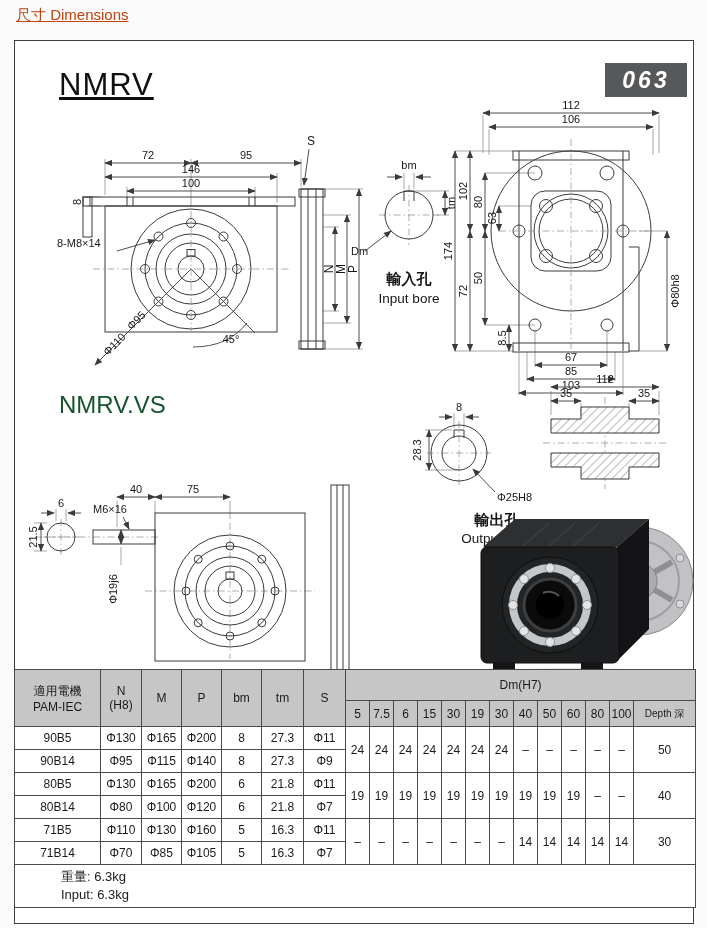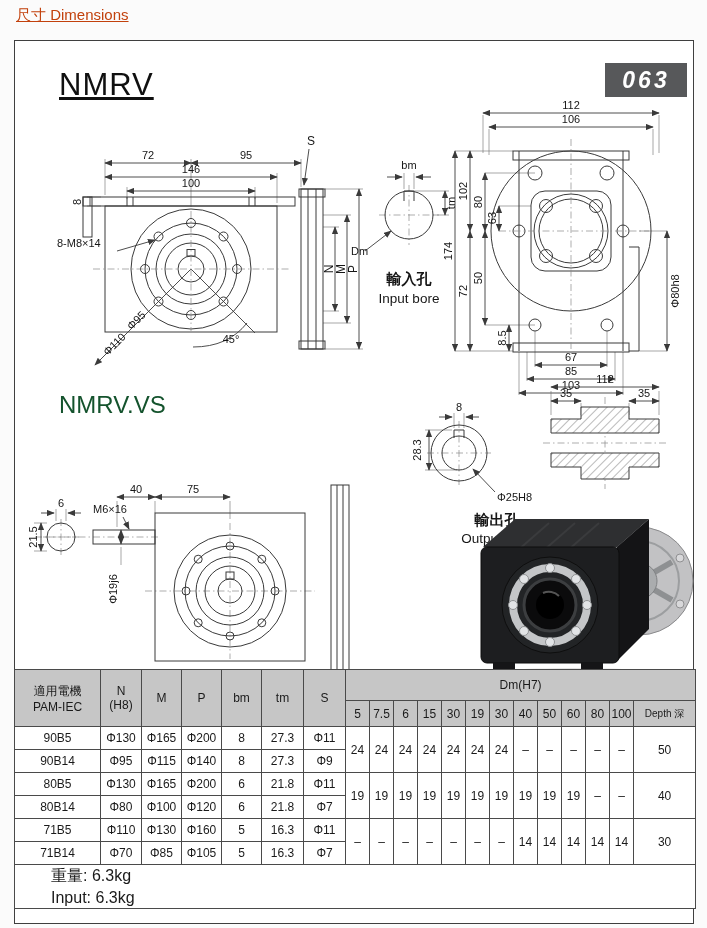--- a/index.html
+++ b/index.html
@@ -17,21 +17,21 @@
   .cl{stroke:#8a8a8a;fill:none;stroke-width:.7;stroke-dasharray:7 3 1.5 3;}
   svg text{font-family:"Liberation Sans",sans-serif;font-size:11px;fill:#161616;}
   .fs12{font-size:12px;} .cn{font-size:15px;font-weight:600;} .en{font-size:13.5px;}
   
   .tblwrap{position:absolute;left:-1px;top:628px;width:681px;}
   table{border-collapse:collapse;table-layout:fixed;width:681px;font-size:12px;}
   th,td{border:1px solid #4a4a4a;text-align:center;padding:0;overflow:hidden;white-space:nowrap;}
   thead th{background:#c6c6c6;font-weight:normal;font-size:12px;}
   tr.h1 th{height:30px;} tr.h2 th{height:25px;}
   tbody td{height:22px;background:#fff;}
-  td.note{height:42px;text-align:left;vertical-align:middle;padding-left:36px;font-size:16px;line-height:1.35;}
+  td.note{height:42px;text-align:left;vertical-align:middle;padding-left:46px;font-size:13px;line-height:1.35;}
 </style>
 </head>
 <body>
 
 <div id="stage">
 
   <svg width="0" height="0">
     <defs>
       <marker id="arr" viewBox="0 0 10 8" markerWidth="9" markerHeight="7" refX="9" refY="4" orient="auto-start-reverse">
         <path d="M0,0L10,4L0,8Z" fill="#3a3a3a"></path>

